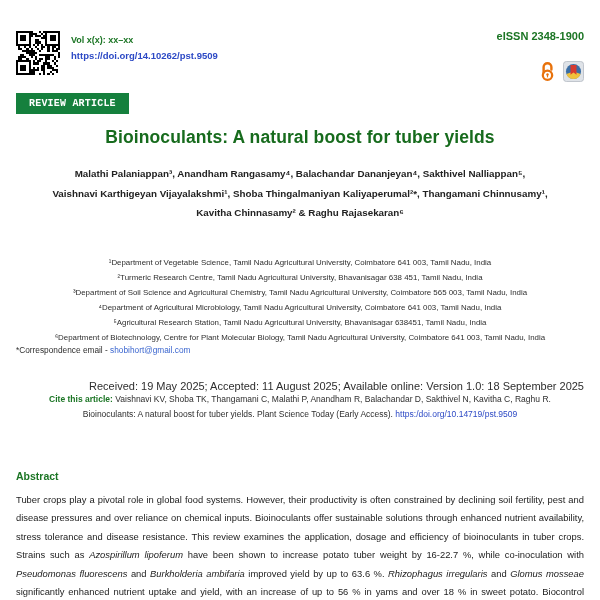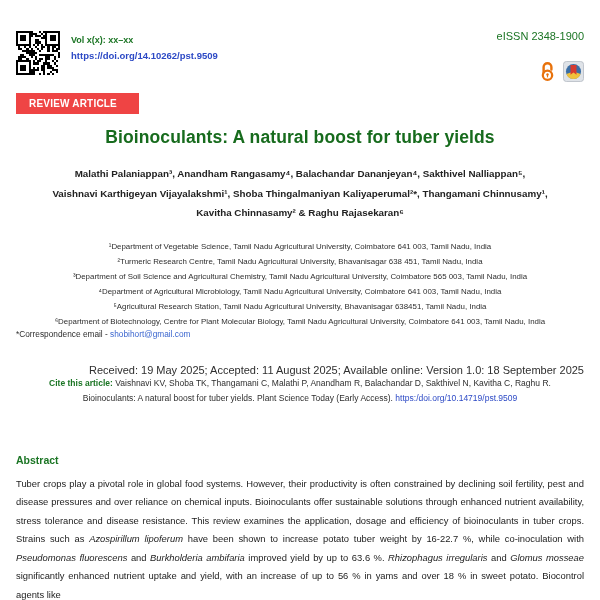--- a/index.html
+++ b/index.html
@@ -13,39 +13,40 @@
 
   
   .header-row { display:flex; justify-content:space-between; align-items:flex-start; }
   .header-left { display:flex; gap:11px; align-items:flex-start; }
   .qr { width:44px; height:46px; display:block; }
   .journal-block { padding-top:1px; }
   .journal-name { color:#1b7524; font-weight:bold; font-size:9.5px; letter-spacing:.1px; }
   .journal-vol  { color:#1b7524; font-weight:bold; font-size:9px; margin-top:4px; }
   .journal-doi  { color:#2c49c5; font-weight:bold; font-size:9.5px; margin-top:4px; text-decoration:none; display:inline-block; }
   .header-right { text-align:right; }
-  .eissn { color:#1b7524; font-weight:normal; font-size:11px; }
+  .eissn { color:#1b7524; font-weight:bold; font-size:11px; }
   .header-icons { margin-top:18px; display:flex; gap:7px; justify-content:flex-end; align-items:center; }
   .oa-icon { width:17px; height:22px; }
   .cm-icon { width:21px; height:21px; }
 
   .badge {
     display:inline-block; margin-top:11px;
-    background:#ef4444; color:#ffffff;
+    background:#15803d; color:#ffffff;
     font-weight:bold; font-size:10px; letter-spacing:.2px;
-    padding:5px 22px 5px 13px;
+    padding:5px 13px 5px 13px;
+    font-family:Liberation Mono, monospace;
   }
 
   
   .title {
     text-align:center; color:#176b1d; font-weight:bold;
     font-size:17.5px; margin-top:13px; letter-spacing:.1px;
   }
   .authors { text-align:center; font-weight:bold; color:#222; font-size:9.8px; line-height:19.5px; margin-top:16px; }
-  .affiliations { text-align:center; color:#2e2e2e; font-size:7.9px; line-height:15px; margin-top:16px; }
+  .affiliations { text-align:center; color:#2e2e2e; font-size:7.9px; line-height:15px; margin-top:32px; }
 
   .correspondence { text-align:left; font-size:8.3px; color:#2e2e2e; }
   .correspondence a, .email-link { color:#3b66cf; text-decoration:none; }
   .dates { text-align:right; font-size:11px; margin-top:25px; color:#2e2e2e; }
 
   .cite { text-align:center; font-size:8.5px; line-height:15px; color:#2e2e2e; padding:0 6px; }
   .cite-label { color:#1b7524; font-weight:bold; }
   .cite-doi { color:#2c49c5; text-decoration:none; }
 
   

